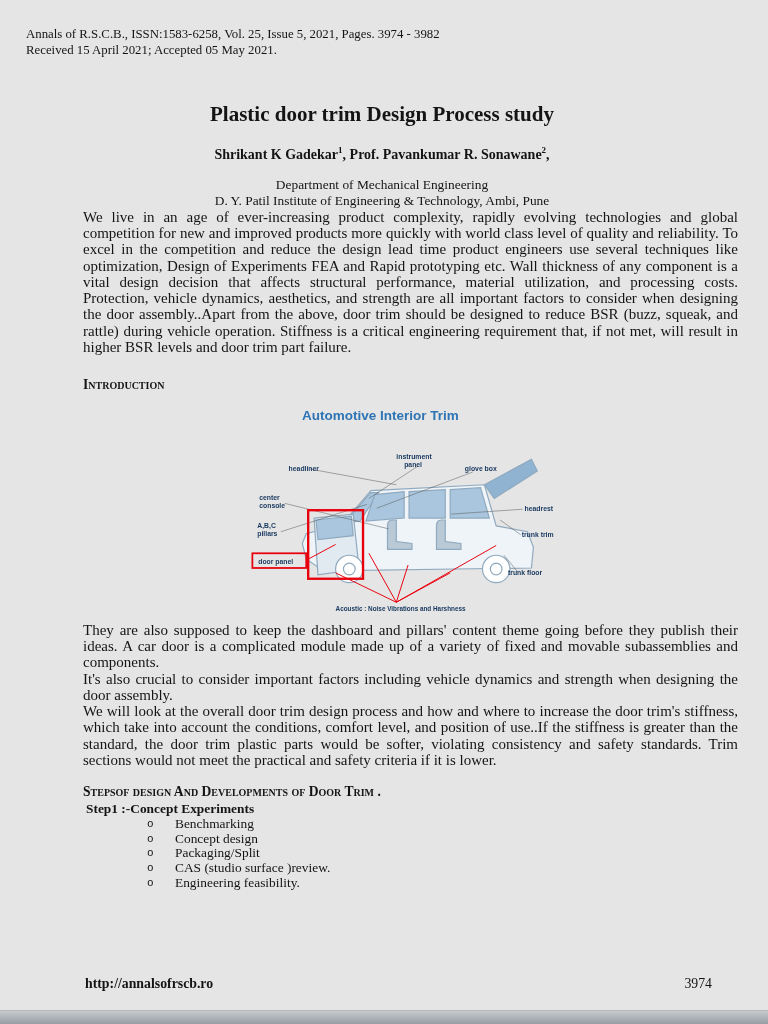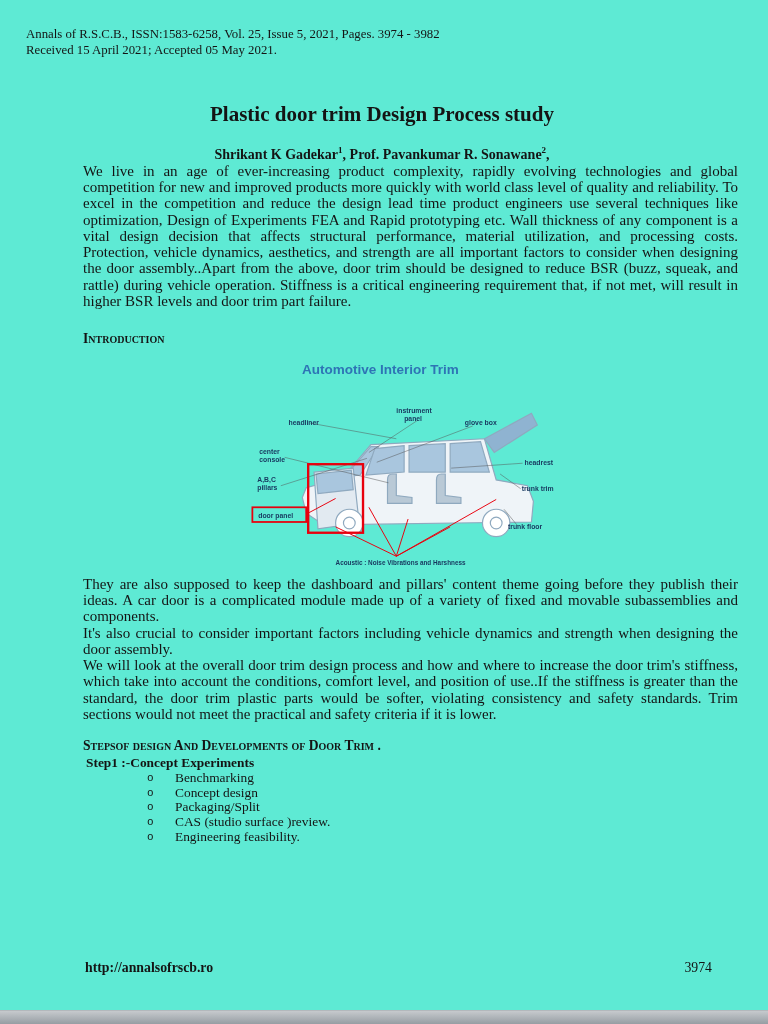--- a/index.html
+++ b/index.html
@@ -4,21 +4,21 @@
 <style>
   * { margin:0; padding:0; box-sizing:border-box; }
   html,body { width:768px; height:1024px; }
   body {
     background:#ffffff;
     font-family:"Liberation Serif", serif;
     color:#141414;
     position:relative;
     overflow:hidden;
   }
-  .page { position:absolute; top:0; left:0; right:0; bottom:14px; background:#5eead4; padding:26px 30px 6px 26px; }
+  .page { position:absolute; top:0; left:0; right:0; bottom:14px; background:#e5e5e5; padding:26px 30px 6px 26px; }
   .bottom-bar { position:absolute; left:0; right:0; bottom:0; height:14px;
     background:linear-gradient(#c6cacd, #969da3); border-top:1px solid #b3b8bc; }
 
   .journal-header { font-size:12.8px; line-height:16px; }
 
   .body-col { margin-left:57px; }
 
   .paper-title { text-align:center; font-weight:bold; font-size:21px; margin-top:44px; }
   .authors-line { text-align:center; font-weight:bold; font-size:14px; margin-top:18px; }
   .authors-line sup { font-size:9px; }
@@ -39,39 +39,43 @@
 
   .body-block { margin-top:8px; }
 
   .steps-heading { font-weight:bold; font-size:13.6px; font-variant:small-caps; margin-top:16px; line-height:16.3px; }
   .step1-heading { font-weight:bold; font-size:13.4px; line-height:16.3px; padding-left:3px; }
   .step-list { padding-left:64px; font-size:13.4px; }
   .step-item { display:flex; line-height:14.8px; }
   .bullet { width:12px; font-family:"Liberation Mono", monospace; font-size:11px; }
   .step-item-label { padding-left:16px; }
 
-  .footer { position:absolute; left:85px; right:56px; bottom:48px;
+  .footer { position:absolute; left:85px; right:56px; bottom:32px;
     display:flex; justify-content:space-between; align-items:center; }
   .journal-url { font-weight:bold; font-size:13.8px; color:#141414; text-decoration:none; }
   .page-number { font-size:13.8px; }
 </style>
 </head>
 <body>
 
 <div class="page">
 
   <div class="journal-header">
     <div>Annals of R.S.C.B., ISSN:1583-6258, Vol. 25, Issue 5, 2021, Pages. 3974 - 3982</div>
     <div>Received 15 April 2021; Accepted 05 May 2021.</div>
   </div>
 
   <h1 class="paper-title">Plastic door trim Design Process study</h1>
 
   <div class="authors-line"><span>Shrikant K Gadekar</span><sup>1</sup><span>, </span><span>Prof. Pavankumar R. Sonawane</span><sup>2</sup><span>,</span></div>
 
+  <div class="affiliation">
+    <div>Department of Mechanical Engineering</div>
+    <div>D. Y. Patil Institute of Engineering &amp; Technology, Ambi, Pune</div>
+  </div>
 
   <div class="body-col">
 
     <p class="para">We live in an age of ever-increasing product complexity, rapidly evolving technologies and global competition for new and improved products more quickly with world class level of quality and reliability. To excel in the competition and reduce the design lead time product engineers use several techniques like optimization, Design of Experiments FEA and Rapid prototyping etc. Wall thickness of any component is a vital design decision that affects structural performance, material utilization, and processing costs. Protection, vehicle dynamics, aesthetics, and strength are all important factors to consider when designing the door assembly..Apart from the above, door trim should be designed to reduce BSR (buzz, squeak, and rattle) during vehicle operation. Stiffness is a critical engineering requirement that, if not met, will result in higher BSR levels and door trim part failure.</p>
 
 
     <div class="section-heading">Introduction</div>
 
     <div class="figure-wrap">
       <div class="figure-title">Automotive Interior Trim</div>

